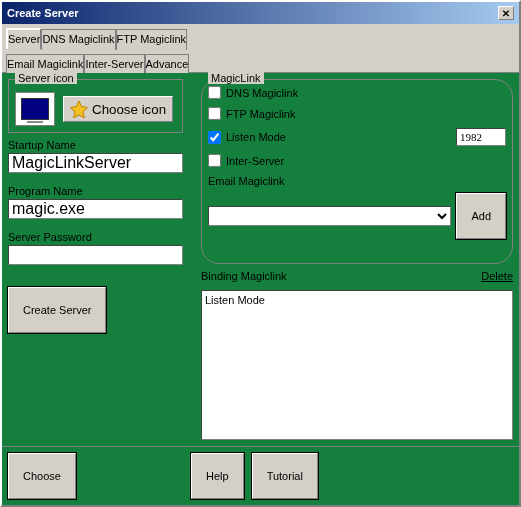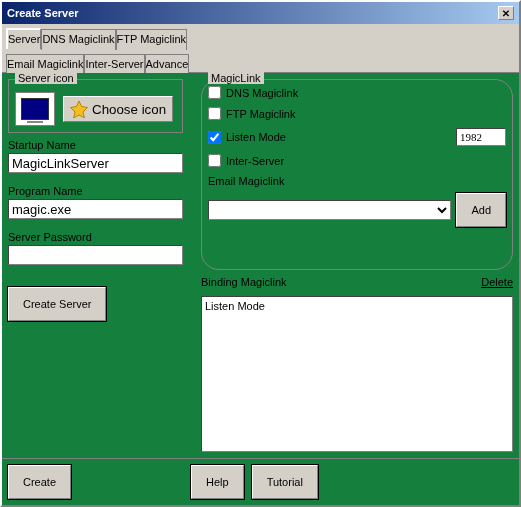--- a/index.html
+++ b/index.html
@@ -153,33 +153,33 @@
       margin-bottom: 2px;
     }
     .text-input {
       width: 100%;
       height: 20px;
       background: #fff;
       border: 1px solid #808080;
       border-top-color: #404040;
       border-left-color: #404040;
       padding: 1px 3px;
-      font-size: 13px;
+      font-size: 16px;
       font-family: inherit;
     }
     .form-group {
       margin-bottom: 6px;
     }
     .btn-row {
       display: flex;
       gap: 8px;
       margin-top: auto;
     }
     .btn {
-      padding: 10px 14px;
+      padding: 16px 14px;
       background: #d4d0c8;
       border: 1px solid #fff;
       border-right-color: #808080;
       border-bottom-color: #808080;
       outline: 1px solid #000;
       cursor: pointer;
       font-size: 11px;
       font-family: inherit;
     }
     .checkbox-row {
@@ -368,21 +368,21 @@
         <div class="binding-list">
           <div>Listen Mode</div>
         </div>
       </div>
 
     </div>
   </div>
 
   <div class="bottom-bar">
     <div class="left-bottom">
-      <button class="btn">Create</button>
+      <button class="btn">Choose</button>
     </div>
     <div class="right-bottom">
       <button class="btn">Help</button>
       <button class="btn">Tutorial</button>
     </div>
   </div>
 
 </div>
 
 </body></html>

